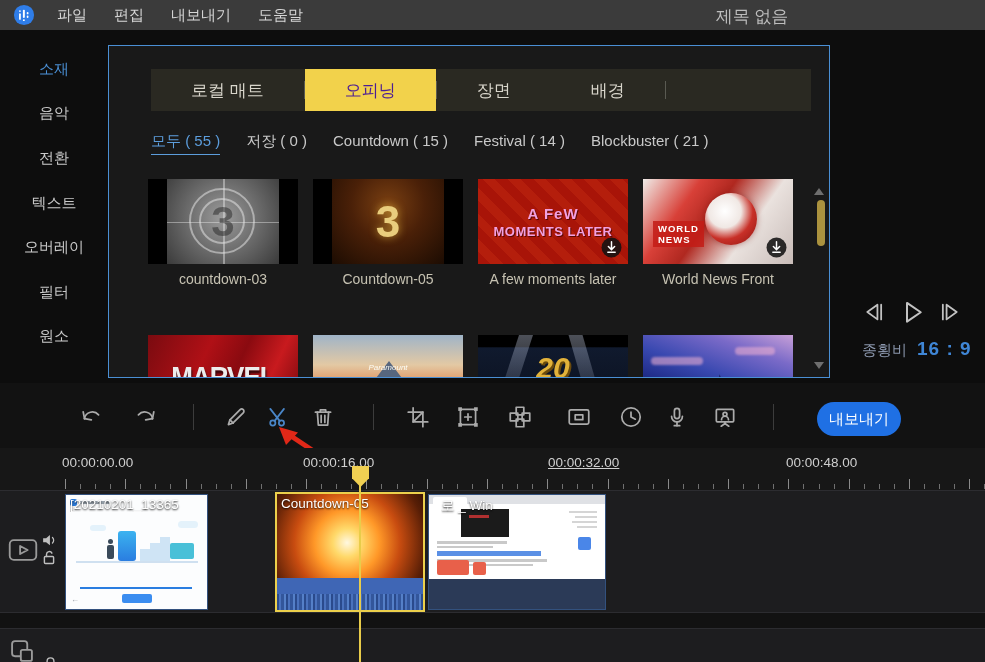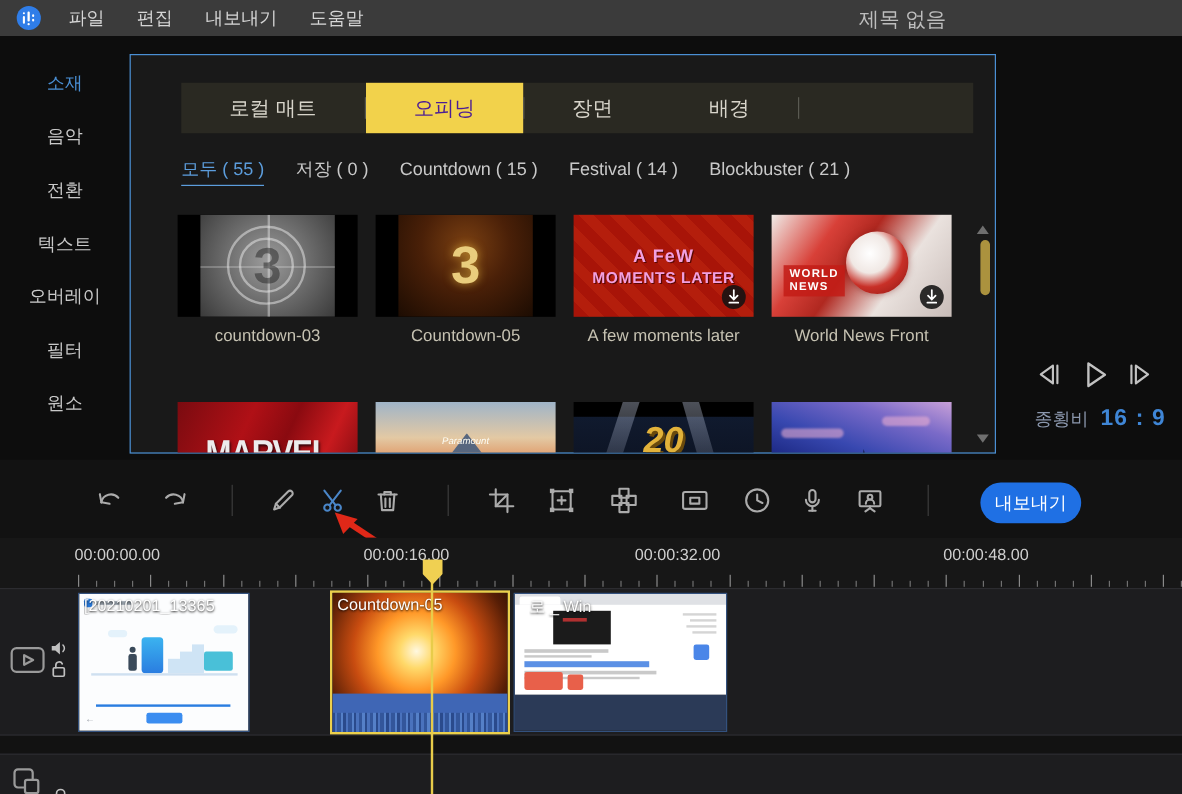--- a/index.html
+++ b/index.html
@@ -80,21 +80,21 @@
   #toolbar { position:absolute; left:0; top:383px; width:985px; height:65px; background:#121212; } 
   .tbtn { position:absolute; width:26px; height:26px; top:21px; }
   .tsep { position:absolute; width:1px; height:26px; top:21px; background:#3c3c3c; }
   #export-btn { position:absolute; left:817px; top:19px; width:84px; height:34px; border-radius:17px; background:#1f70e4; color:#fff; font-size:15px; display:flex; align-items:center; justify-content:center; }
   .red-arrow { position:absolute; left:274px; top:43px; }
 
   
   #ruler { position:absolute; left:0; top:448px; width:985px; height:42px; background:#171717; }
   .ruler-label { position:absolute; top:7px; color:#cfcfcf; font-size:13.5px; }
   .ruler-label:nth-of-type(1){ left:62px; } .ruler-label:nth-of-type(2){ left:303px; }
-  .ruler-label:nth-of-type(3){ left:529px; } .ruler-label:nth-of-type(4){ left:786px; }
+  .ruler-label:nth-of-type(3){ left:548px;text-decoration:underline; } .ruler-label:nth-of-type(4){ left:786px; }
   #ruler-ticks { position:absolute; left:0; top:28px; width:985px; height:14px; }
   .tick { position:absolute; bottom:1px; width:1px; height:5px; background:#707070; }
   .tick.major { height:10px; background:#8a8a8a; }
 
   
   #tracks { position:absolute; left:0; top:490px; width:985px; height:172px; background:#121212; }
   .track-row { position:absolute; left:0; width:985px; background:#1d1d1f; border-top:1px solid #2c2c30; border-bottom:1px solid #2c2c30; }
   .track-video { top:0; height:123px; }
   .track-pip { top:138px; height:40px; }
   .clip { position:absolute; top:3px; height:116px; overflow:hidden; border:1px solid #33517e; }

